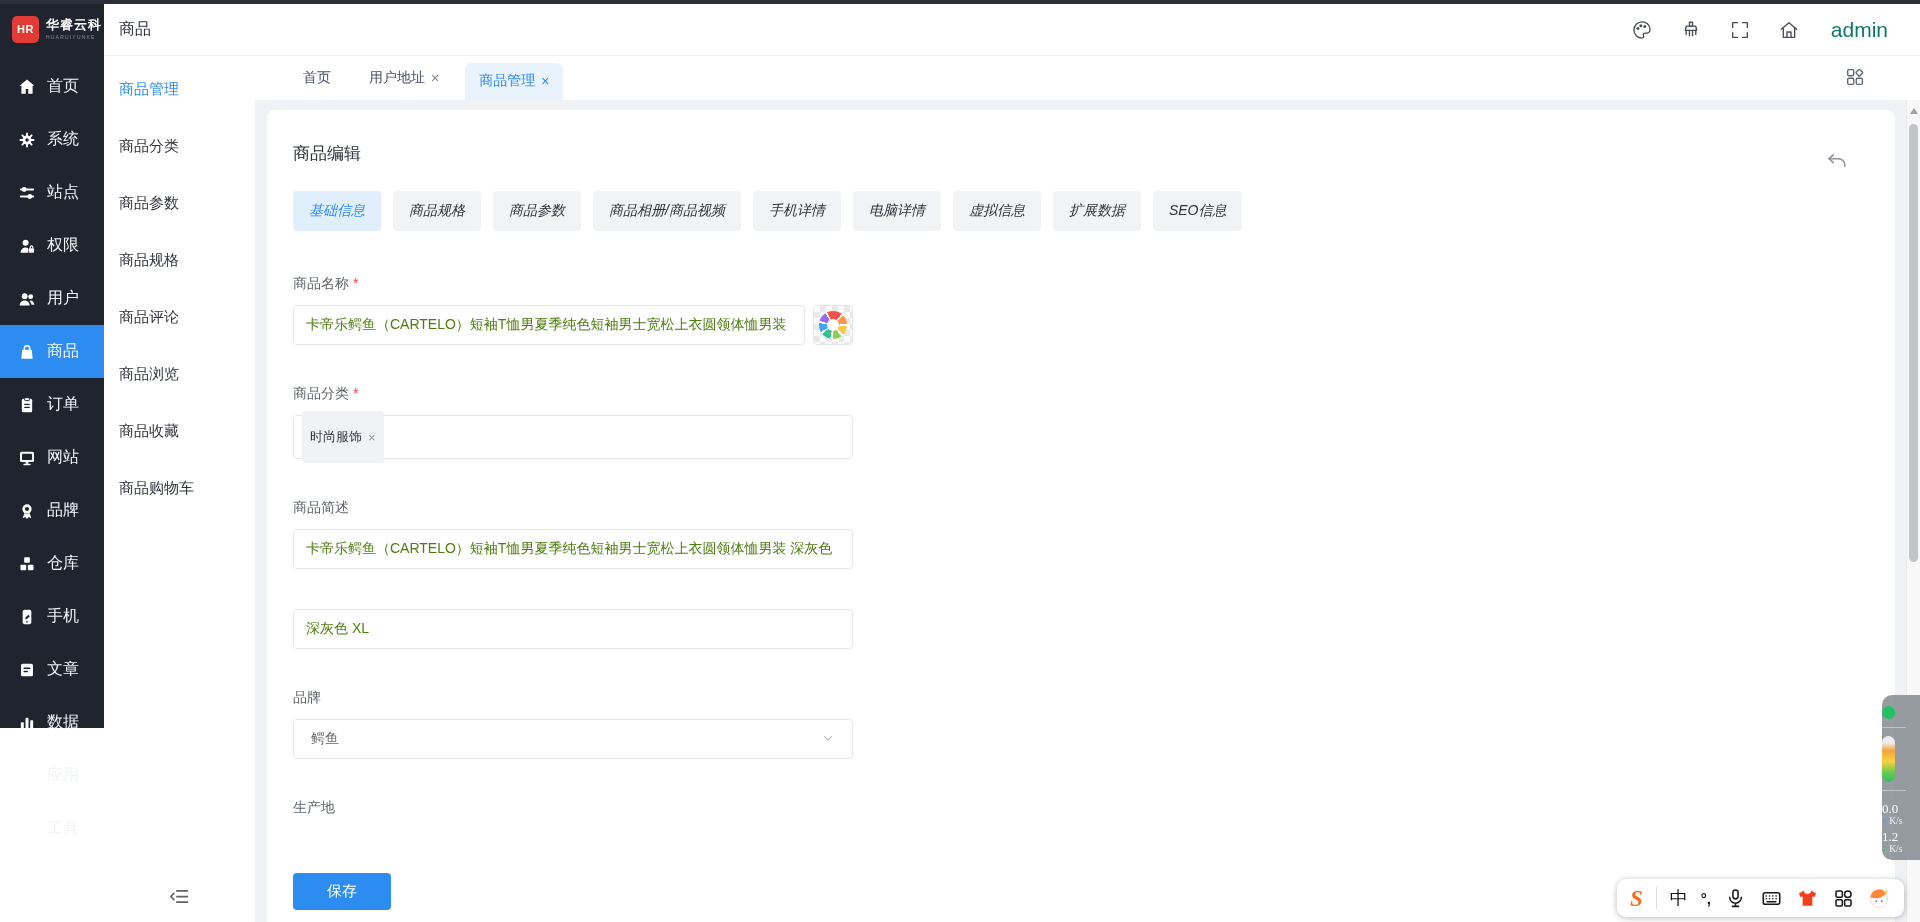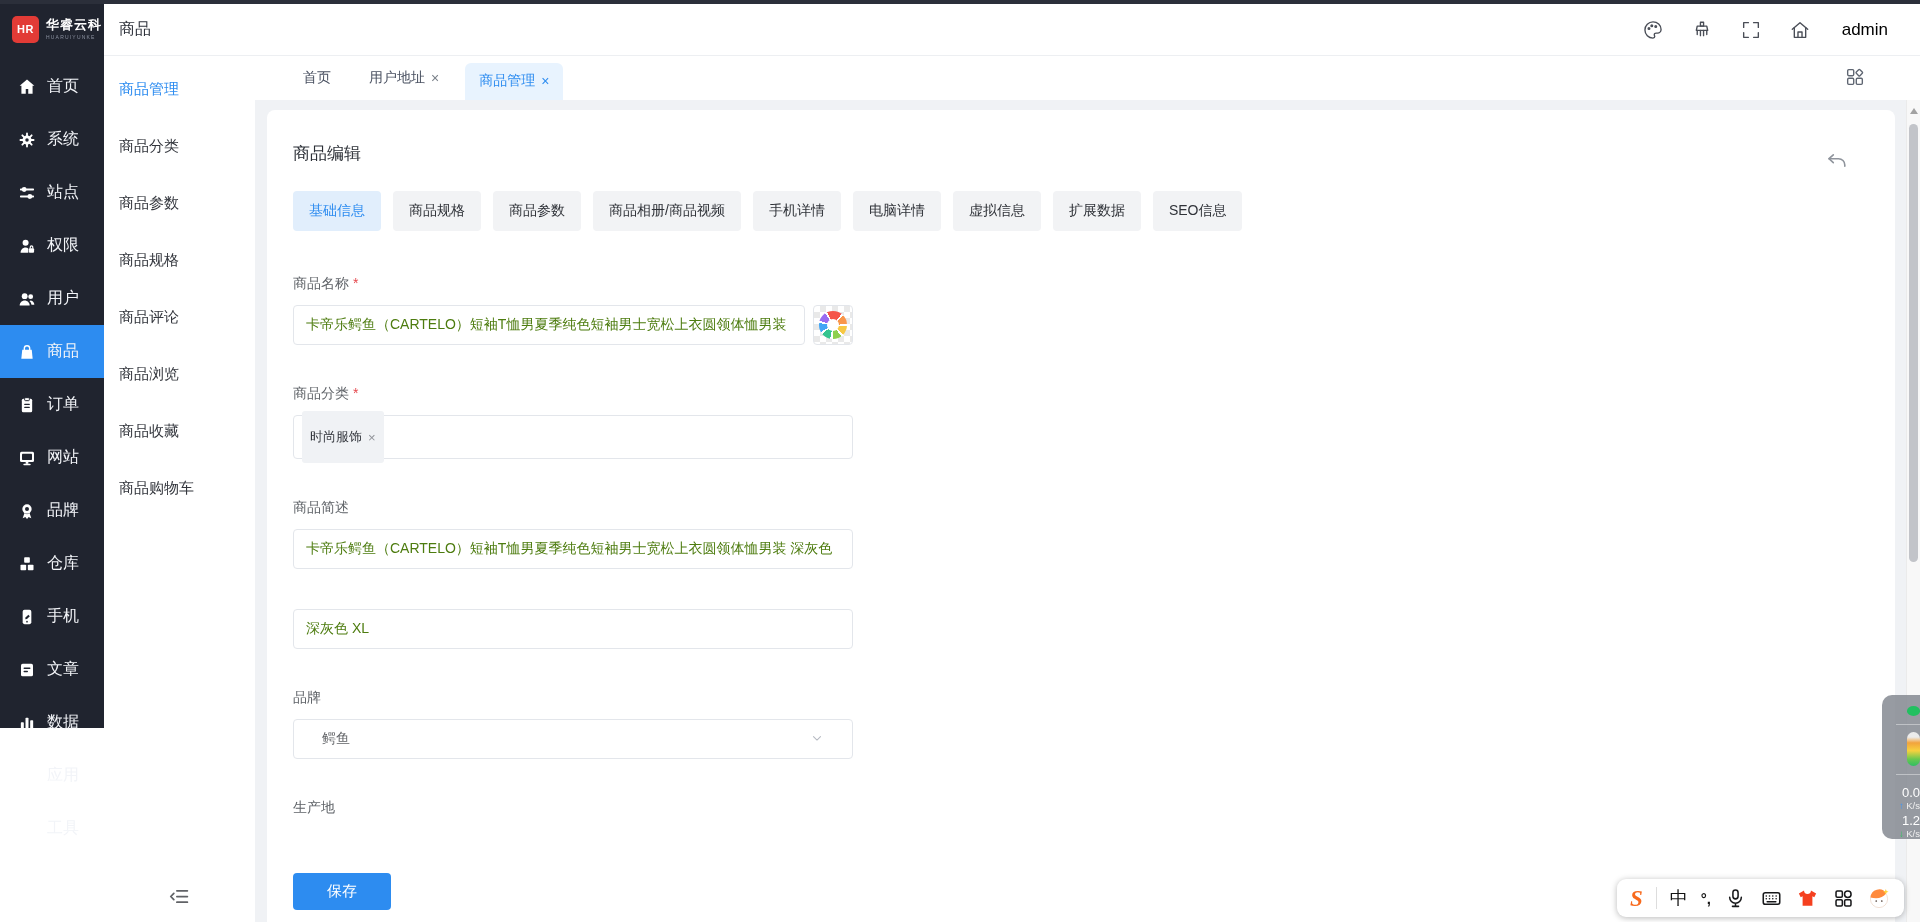--- a/index.html
+++ b/index.html
@@ -26,67 +26,67 @@
   .sub-list { padding-top:5px; }
   .sub-item { height:57px; display:flex; align-items:center; padding-left:15px; font-size:15px; color:#33363d; cursor:pointer; }
   .sub-item.active { color:var(--primary); }
   .collapse-btn { position:absolute; bottom:12px; left:50%; transform:translateX(-50%); width:28px; height:28px; display:flex; align-items:center; justify-content:center; cursor:pointer; }
 
   
   #main { position:absolute; left:255px; top:4px; right:0; height:918px; display:flex; flex-direction:column; }
   #main-header { height:52px; background:#fff; border-bottom:1px solid #edeff2; display:flex; align-items:center; justify-content:flex-end; gap:27px; padding-right:32px; }
   .hdr-icon { width:22px; height:22px; display:flex; cursor:pointer; }
   .hdr-icon svg { width:22px; height:22px; stroke:#4a4e57; fill:none; stroke-width:1.5; stroke-linecap:round; stroke-linejoin:round; }
-  .admin-label { font-size:17px; color:#000000; margin-left:4px; cursor:pointer; }
+  .admin-label { font-size:21px; color:#0f766e; margin-left:4px; cursor:pointer; }
 
   #tab-bar { height:44px; background:#fff; display:flex; align-items:flex-end; padding-left:36px; gap:14px; position:relative; }
   .tab { font-size:14px; color:#495060; padding:0 12px 13px; display:flex; align-items:center; gap:6px; cursor:pointer; }
   .tab .tab-x { color:#7a8089; font-size:14px; }
   .tab.active { background:#e8f3fe; color:var(--primary); border-radius:6px 6px 0 0; padding:9px 14px 10px; margin-bottom:0; }
   .tab.active .tab-x { color:var(--primary); }
   .tabgrid-btn { position:absolute; right:52px; top:10px; width:24px; height:24px; cursor:pointer; }
   .tabgrid-btn svg { width:22px; height:22px; stroke:#5f6672; fill:none; stroke-width:1.5; }
 
   #content { flex:1; background:#f0f2f5; position:relative; overflow:hidden; }
   #card { position:absolute; left:12px; top:10px; width:1628px; bottom:-10px; background:#fff; border-radius:8px 8px 0 0; padding:26px 26px 0; }
   .page-title { font-size:17px; color:#2b2f36; font-weight:500; margin-top:6px; }
   .undo-btn { position:absolute; top:40px; right:44px; width:26px; height:26px; cursor:pointer; }
   .undo-btn svg { width:24px; height:24px; stroke:#8f949c; fill:none; stroke-width:1.6; stroke-linecap:round; stroke-linejoin:round; }
 
-  #pills { display:flex; gap:12px; margin-top:26px; }
+  #pills { display:flex; gap:12px; margin-top:26px;font-style:italic; }
   .pill { background:#f2f3f5; color:#2f3238; font-size:14px; padding:11px 16px; border-radius:4px; cursor:pointer; white-space:nowrap; }
   .pill.active { background:#e1eefc; color:var(--primary); }
 
   #form { margin-top:44px; }
   .form-group { margin-bottom:40px; }
   .f-label { font-size:14px; color:#5f6368; display:flex; gap:4px; }
   .f-label .req { color:#e5484d; }
   .f-control { margin-top:12px; display:flex; align-items:center; gap:8px; }
   .f-input { width:560px; height:40px; border:1px solid #e3e6eb; border-radius:4px; padding:0 12px; font-size:14px; color:#4d7c0f; outline:none; font-family:inherit; background:#fff; }
   .f-input.short { width:512px; }
   .color-btn { width:40px; height:40px; border:1px solid #e3e6eb; border-radius:4px; cursor:pointer; position:relative; background:#fff;
     background-image:linear-gradient(45deg,#e9e9e9 25%,transparent 25%,transparent 75%,#e9e9e9 75%),linear-gradient(45deg,#e9e9e9 25%,transparent 25%,transparent 75%,#e9e9e9 75%);
     background-size:12px 12px; background-position:0 0,6px 6px; }
   .wheel { position:absolute; left:50%; top:50%; width:28px; height:28px; margin:-14px 0 0 -14px; border-radius:50%;
     background:conic-gradient(#f5554a 0 38deg,#fff 38deg 48deg,#f9964a 48deg 86deg,#fff 86deg 96deg,#f7c843 96deg 134deg,#fff 134deg 144deg,#8ed04e 144deg 182deg,#fff 182deg 192deg,#35c48f 192deg 230deg,#fff 230deg 240deg,#43a6f5 240deg 278deg,#fff 278deg 288deg,#9a6cf0 288deg 326deg,#fff 326deg 336deg,#f5554a 336deg 360deg); }
   .wheel-center { position:absolute; left:50%; top:50%; width:12px; height:12px; margin:-6px 0 0 -6px; border-radius:50%; background:#fff; }
   .f-box { width:560px; height:44px; border:1px solid #e3e6eb; border-radius:4px; display:flex; align-items:center; padding:0 8px; cursor:text; }
   .tag { background:#f0f2f5; border-radius:3px; font-size:13px; color:#33363d; padding:17px 8px; display:flex; align-items:center; gap:6px; }
   .tag-x { color:#909399; font-size:13px; cursor:pointer; }
-  .f-select { width:560px; height:40px; border:1px solid #e3e6eb; border-radius:4px; display:flex; align-items:center; justify-content:space-between; padding:0 28px; font-size:14px; color:#606266; cursor:pointer; }
+  .f-select { width:560px; height:40px; border:1px solid #e3e6eb; border-radius:4px; display:flex; align-items:center; justify-content:space-between; padding:0 17px; font-size:14px; color:#606266; cursor:pointer; }
   .f-select svg { width:14px; height:14px; stroke:#b6bac2; fill:none; stroke-width:1.8; stroke-linecap:round; stroke-linejoin:round; }
   .save-btn { margin-top:16px; width:98px; height:37px; background:var(--primary); color:#fff; font-size:15px; border:none; border-radius:4px; cursor:pointer; font-family:inherit; }
 
   
   #scrollbar { position:absolute; right:0; top:100px; width:14px; bottom:0; background:#f8f8f8; border-left:1px solid #ebebeb; z-index:70; }
   .sb-arrow { width:0; height:0; border-left:4px solid transparent; border-right:4px solid transparent; border-bottom:6px solid #a2a2a2; margin:8px auto 0; }
   .sb-thumb { position:absolute; left:2px; top:24px; width:9px; height:438px; background:#c2c4c9; border-radius:5px; cursor:pointer; }
 
   
-  #net-widget { position:absolute; right:0; top:695px; width:38px; height:144px; background:rgba(128,133,141,.82); border-radius:10px 0 0 10px; z-index:80; display:flex; flex-direction:column; align-items:flex-end; color:#fff; }
+  #net-widget { position:absolute; right:0; top:695px; width:38px; height:165px; background:rgba(128,133,141,.82); border-radius:10px 0 0 10px; z-index:80; display:flex; flex-direction:column; align-items:flex-start; color:#fff;font-family:Liberation Serif, serif; }
   .net-dot { width:13px; height:13px; border-radius:50%; background:#22c060; margin-top:11px; }
   .net-div { width:24px; height:1px; background:rgba(255,255,255,.4); margin:8px 0; }
   .net-gauge { width:13px; height:46px; border-radius:7px; background:linear-gradient(180deg,#ececec 0%,#ececec 15%,#f2a33c 32%,#f7d13e 55%,#69c84f 80%,#2fbf63 100%); }
   .net-num { font-size:13px; line-height:15px; margin-top:2px; }
   .net-unit { font-size:9.5px; color:#f0f0f0; line-height:11px; }
   .arrow-up { color:#3f96f5; } .arrow-dn { color:#2fc45f; }
 
   
   #ime-bar { position:absolute; right:16px; bottom:5px; height:38px; background:#fff; border-radius:9px; box-shadow:0 1px 6px rgba(0,0,0,.28); z-index:90; display:flex; align-items:center; gap:13px; padding:0 13px; }
   .ime-logo { font-family:"Liberation Serif",serif; font-style:italic; font-weight:bold; font-size:23px; color:#f86a1d; cursor:pointer; line-height:1; }

